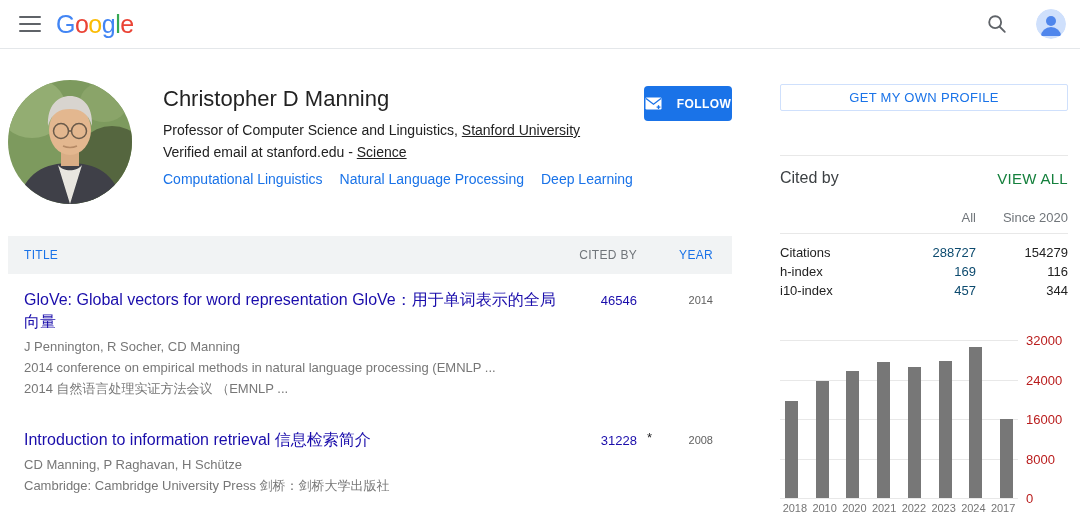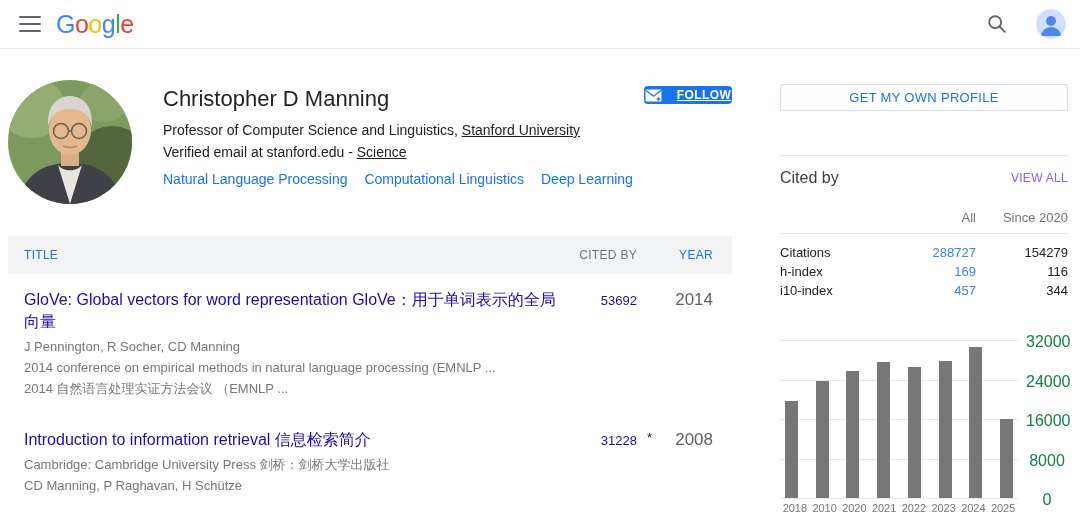--- a/index.html
+++ b/index.html
@@ -27,58 +27,58 @@
   .profile-head { display:flex; }
   .photo { width:124px; height:124px; border-radius:50%; overflow:hidden; flex:none; }
   .photo svg { display:block; }
   .pinfo { flex:1; margin-left:31px; padding-top:6px; }
   .pname { font-size:22px; color:#222; margin-bottom:10px; }
   .paff { font-size:14px; color:#222; margin-bottom:6px; }
   .pver { font-size:14px; color:#222; }
   .dark-link { color:#222; text-decoration:underline; cursor:pointer; }
   .pints { margin-top:11px; display:flex; gap:17px; }
   .int-link { color:#1a73e8; font-size:14px; text-decoration:none; cursor:pointer; }
-  .follow { flex:none; align-self:flex-start; margin-top:6px; width:88px; height:18px; background:#1a73e8; color:#fff; border:none; border-radius:4px; font-size:12px; font-weight:bold; letter-spacing:0.4px; display:flex; align-items:center; justify-content:center; gap:15px; cursor:pointer; font-family:inherit;text-decoration:underline; }
+  .follow { flex:none; align-self:flex-start; margin-top:6px; width:88px; height:35px; background:#1a73e8; color:#fff; border:none; border-radius:4px; font-size:12px; font-weight:bold; letter-spacing:0.4px; display:flex; align-items:center; justify-content:center; gap:15px; cursor:pointer; font-family:inherit; }
 
   
   .pub-header { margin-top:32px; height:38px; background:#f1f3f4; display:flex; align-items:center; padding:0 19px 0 16px; font-size:12px; letter-spacing:0.3px; }
   .col-title { flex:1; color:#1a73e8; cursor:pointer; }
   .col-cited { width:64px; margin-right:12px; text-align:right; color:#70757a; }
   .col-year { width:64px; text-align:right; color:#1a73e8; cursor:pointer; }
   .pub-row { display:flex; align-items:flex-start; padding:15px 19px 15px 16px; }
   .pub-main { flex:1; min-width:0; padding-right:14px; }
   .pub-title { display:block; font-size:16px; line-height:22px; color:#1a0dab; text-decoration:none; cursor:pointer; margin-bottom:3px; }
   .pub-gray { font-size:13px; line-height:21px; color:#777; }
   .pub-cited { width:64px; margin-right:12px; text-align:right; position:relative; line-height:22px; }
   .cited-link { font-size:13px; color:#1a0dab; text-decoration:none; cursor:pointer; }
   .star { position:absolute; right:-15px; top:-2px; font-size:13px; color:#202124; }
-  .pub-year { width:64px; text-align:right; font-size:17px; color:#616161; line-height:22px; }
+  .pub-year { width:64px; text-align:right; font-size:11px; color:#616161; line-height:22px; }
 
   
   .get-profile { width:100%; height:27px; background:#fff; border:1px solid #cfe0fc; border-radius:2px; color:#1a73e8; font-size:13px; letter-spacing:0.3px; cursor:pointer; font-family:inherit; }
   .sdivider { height:1px; background:#e8e8e8; margin-top:44px; }
   .citedby-head { display:flex; align-items:center; justify-content:space-between; padding:13px 0 9px 0; }
   .cb-title { font-size:16px; color:#3c4043; }
-  .view-all { font-size:12px; letter-spacing:0.3px; color:#8b5cf6; text-decoration:none; cursor:pointer; }
+  .view-all { font-size:15px; letter-spacing:0.3px; color:#15803d; text-decoration:none; cursor:pointer; }
   .cb-row { display:flex; font-size:13px; line-height:19px; }
   .cb-head-row { margin-top:12px; color:#70757a; }
   .cb-label { flex:1; color:#222; }
   .cb-head-row .cb-all, .cb-head-row .cb-since { color:#70757a; }
-  .cb-all { width:70px; text-align:right; color:#3b82f6; }
+  .cb-all { width:70px; text-align:right; color:#0c4a6e; }
   .cb-since { width:92px; text-align:right; color:#222; }
   .cb-divider { height:1px; background:#e8e8e8; margin-top:6px; margin-bottom:9px; }
   .cb-body .cb-row { margin-bottom:0; height:19px; }
 
   
   .chart { margin-top:40px; position:relative; }
   .plot { width:238px; height:158px; position:relative; }
   .gridline { position:absolute; left:0; right:0; height:1px; background:#e8e8e8; z-index:0; }
   .bars { position:absolute; left:0; right:0; top:0; bottom:0; display:flex; align-items:flex-end; justify-content:space-between; padding:0 5px; z-index:1; }
   .bar { width:13px; background:#777; cursor:pointer; }
-  .ylabel { position:absolute; left:calc(100% + 8px); width:42px; text-align:center; font-size:16px; color:#15803d; }
+  .ylabel { position:absolute; left:calc(100% + 8px); width:42px; text-align:left; font-size:13px; color:#b91c1c; }
   .xlabels { width:238px; display:flex; margin-top:4px; }
   .xlabels span { flex:1; text-align:center; font-size:11px; color:#757575; }
 </style>
 </head>
 <body>
 
 <div class="page">
 
   <header class="topbar">
     <button class="hamburger">
@@ -137,22 +137,22 @@
         </div>
         <div class="pinfo">
           <div class="pname">Christopher D Manning</div>
           <div class="paff">
             <span>Professor of Computer Science and Linguistics, </span><a class="dark-link">Stanford University</a>
           </div>
           <div class="pver">
             <span>Verified email at stanford.edu - </span><a class="dark-link">Science</a>
           </div>
           <div class="pints">
+            <a class="int-link">Computational Linguistics</a>
             <a class="int-link">Natural Language Processing</a>
-            <a class="int-link">Computational Linguistics</a>
             <a class="int-link">Deep Learning</a>
           </div>
         </div>
         <button class="follow">
           <svg width="17" height="13" viewBox="0 0 17 13">
             <rect x="0.5" y="0.5" width="16" height="12" rx="1.2" fill="#ffffff"></rect>
             <path d="M1 1.5 L8.5 7.2 L16 1.5" stroke="#1a73e8" stroke-width="1.3" fill="none"></path>
             <line x1="13.5" y1="8.2" x2="13.5" y2="12" stroke="#1a73e8" stroke-width="1.3"></line>
             <line x1="11.6" y1="10.1" x2="15.4" y2="10.1" stroke="#1a73e8" stroke-width="1.3"></line>
           </svg>
@@ -167,30 +167,30 @@
       </div>
 
       <div class="pub-row">
         <div class="pub-main">
           <a class="pub-title">GloVe: Global vectors for word representation GloVe：用于单词表示的全局向量</a>
           <div class="pub-gray">J Pennington, R Socher, CD Manning</div>
           <div class="pub-gray">2014 conference on empirical methods in natural language processing (EMNLP ...</div>
           <div class="pub-gray">2014 自然语言处理实证方法会议 （EMNLP ...</div>
         </div>
         <div class="pub-cited">
-          <a class="cited-link">53692</a><span class="star"></span>
+          <a class="cited-link">46546</a><span class="star"></span>
         </div>
         <div class="pub-year">2014</div>
       </div>
 
       <div class="pub-row">
         <div class="pub-main">
           <a class="pub-title">Introduction to information retrieval 信息检索简介</a>
+          <div class="pub-gray">CD Manning, P Raghavan, H Schütze</div>
           <div class="pub-gray">Cambridge: Cambridge University Press 剑桥：剑桥大学出版社</div>
-          <div class="pub-gray">CD Manning, P Raghavan, H Schütze</div>
         </div>
         <div class="pub-cited">
           <a class="cited-link">31228</a><span class="star">*</span>
         </div>
         <div class="pub-year">2008</div>
       </div>
 
       <div class="pub-row">
         <div class="pub-main">
           <a class="pub-title">Introduction to Information Retrieval 信息检索简介</a>
@@ -262,19 +262,19 @@
             <div class="ylabel" style="top: calc(100% - 7px);">0</div>
           </div>
         <div class="xlabels">
             <span>2018</span>
             <span>2010</span>
             <span>2020</span>
             <span>2021</span>
             <span>2022</span>
             <span>2023</span>
             <span>2024</span>
-            <span>2025</span>
+            <span>2017</span>
           </div>
       </div>
     </aside>
 
   </div>
 </div>
 
 </body></html>

